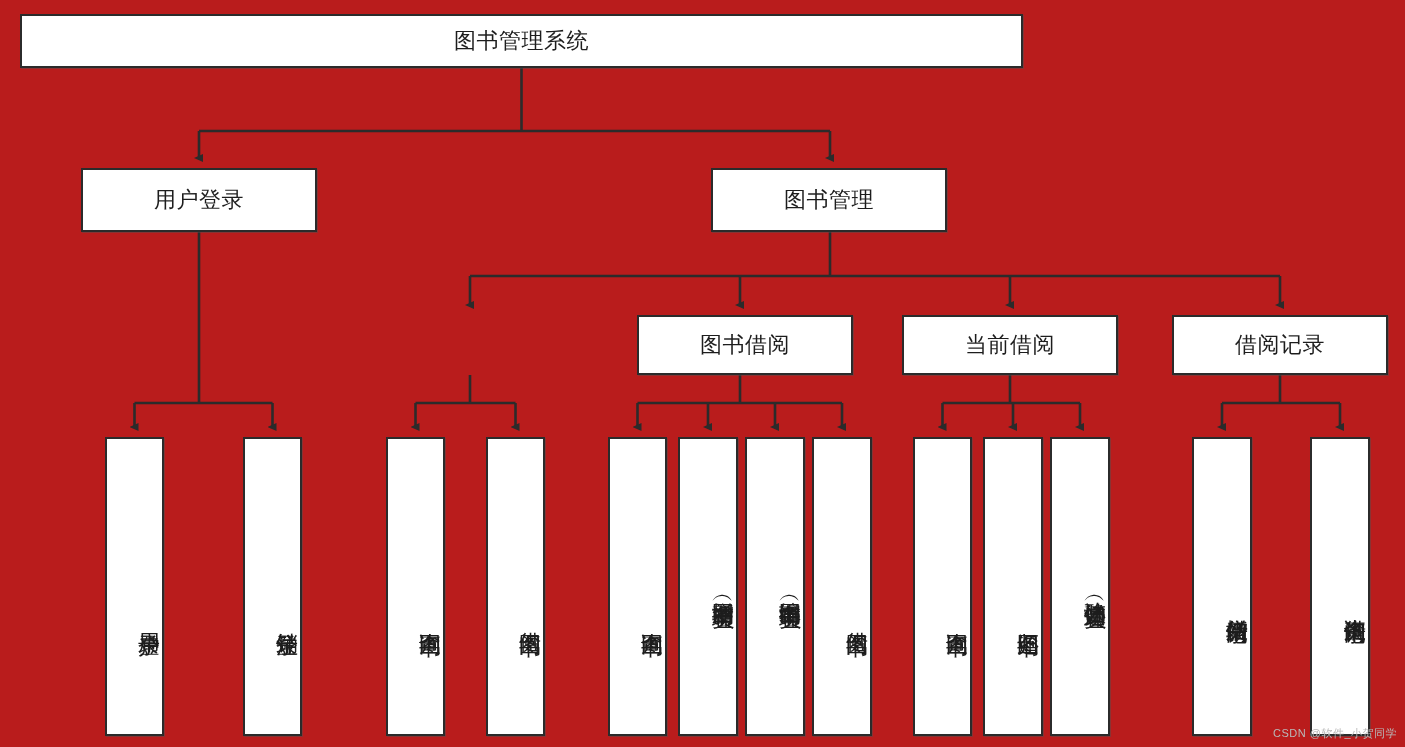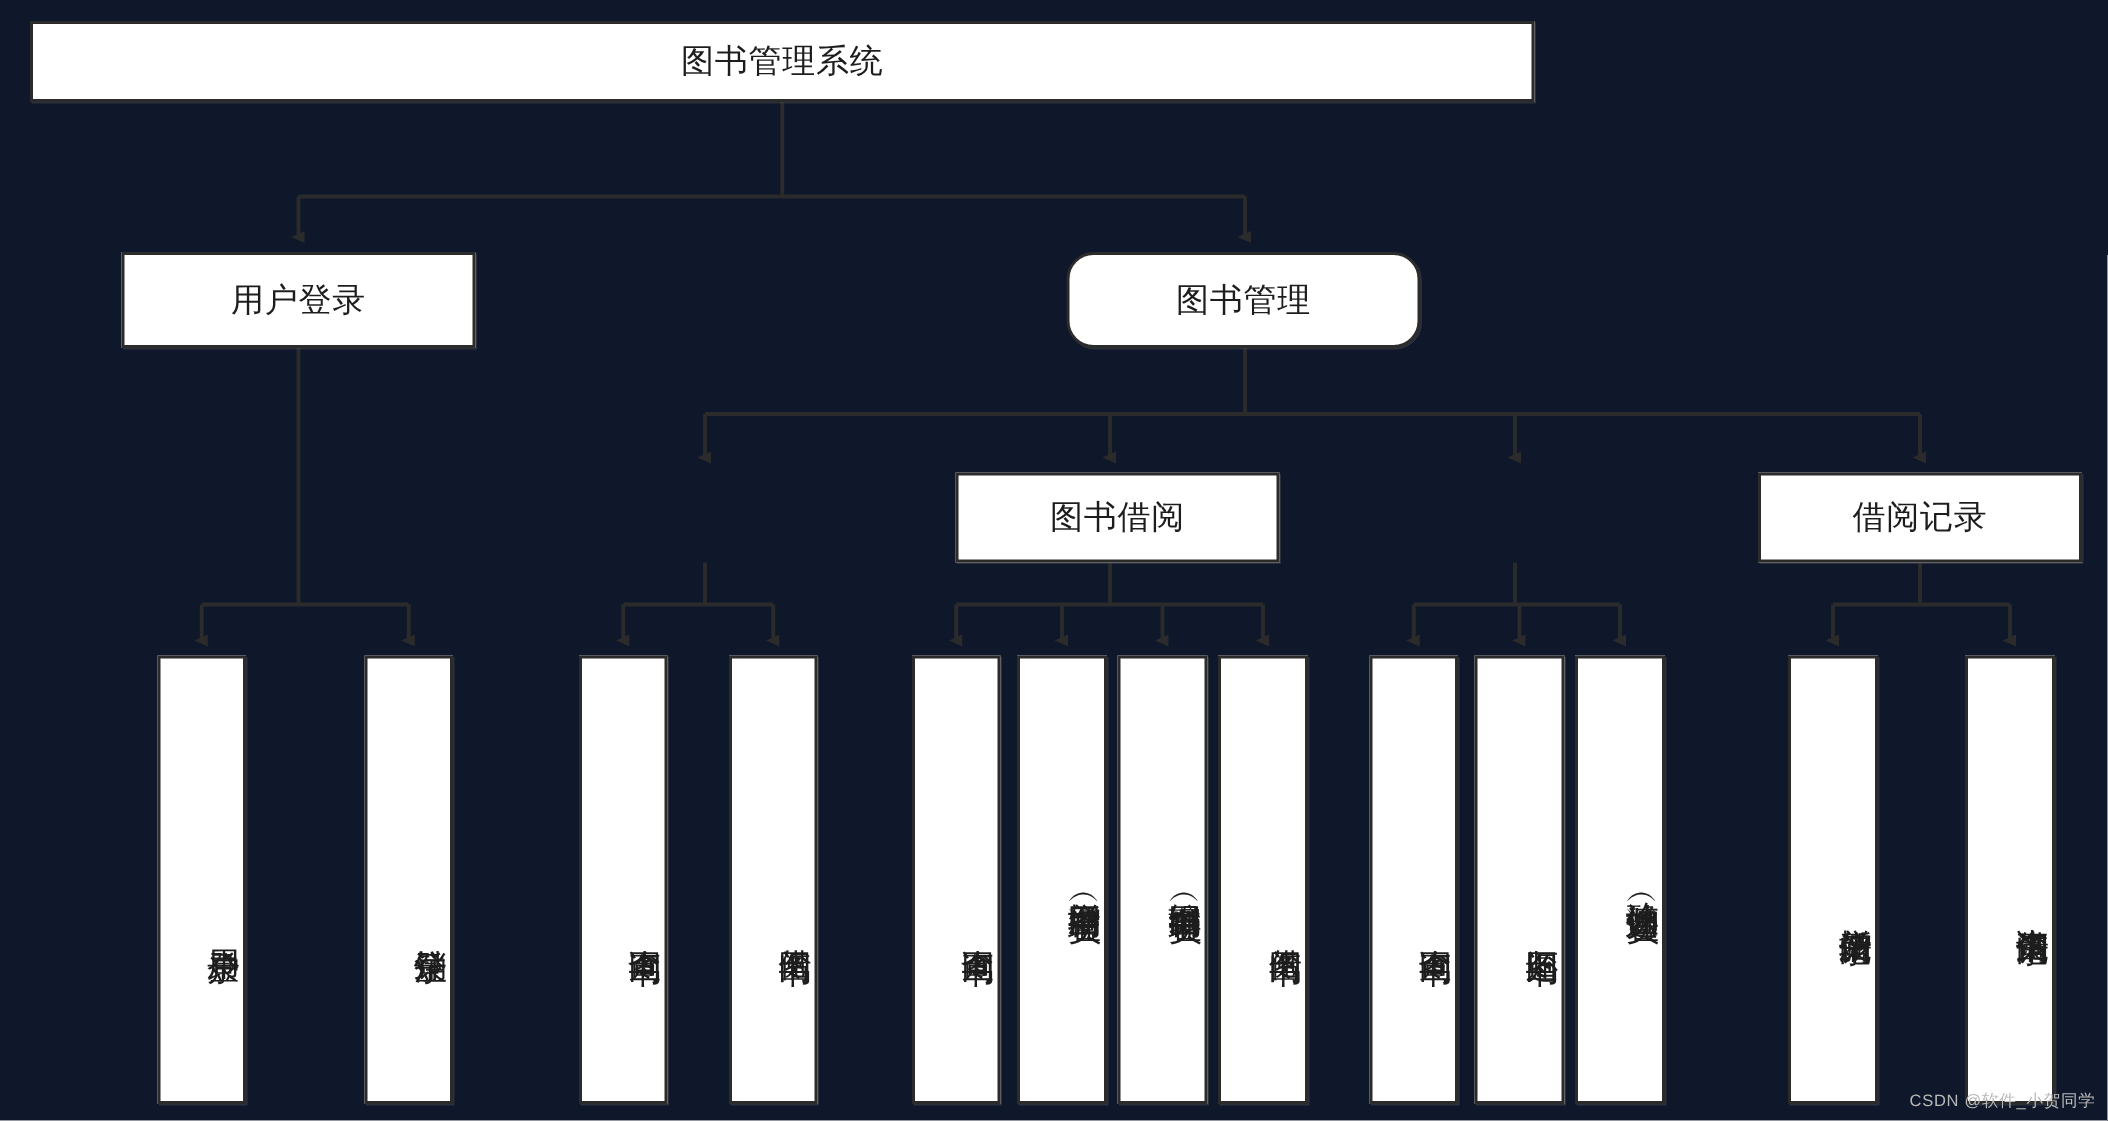--- a/index.html
+++ b/index.html
@@ -4,21 +4,21 @@
 <style>
   html, body {
     margin: 0;
     padding: 0;
     background: #ffffff;
   }
   #canvas {
     position: relative;
     width: 1405px;
     height: 747px;
-    background: #0f172a;
+    background: #b91c1c;
     font-family: "Liberation Sans", "DejaVu Sans", sans-serif;
     overflow: hidden;
   }
   #wires {
     position: absolute;
     left: 0;
     top: 0;
     width: 1405px;
     height: 747px;
     pointer-events: none;
@@ -121,26 +121,29 @@
     </g>
   </svg>
 
   <div class="node horiz" style="left:20px; top:14px; width:1003px; height:54px;">
     <span class="label">图书管理系统</span>
   </div>
 
   <div class="node horiz" style="left:81px; top:168px; width:236px; height:64px;">
     <span class="label">用户登录</span>
   </div>
-  <div class="node horiz" style="left:711px; top:168px; width:236px; height:64px;border-radius:18px;">
+  <div class="node horiz" style="left:711px; top:168px; width:236px; height:64px;">
     <span class="label">图书管理</span>
   </div>
 
   <div class="node horiz" style="left:637px; top:315px; width:216px; height:60px;">
     <span class="label">图书借阅</span>
+  </div>
+  <div class="node horiz" style="left:902px; top:315px; width:216px; height:60px;">
+    <span class="label">当前借阅</span>
   </div>
   <div class="node horiz" style="left:1172px; top:315px; width:216px; height:60px;font-family:Liberation Mono, monospace;">
     <span class="label">借阅记录</span>
   </div>
 
   <div class="node vert" style="left:105px; top:437px; width:59px; height:299px; padding-top:60px;">
     <span class="label">用户登录</span>
   </div>
   <div class="node vert" style="left:243px; top:437px; width:59px; height:299px; padding-top:60px;">
     <span class="label">注销登录</span>

